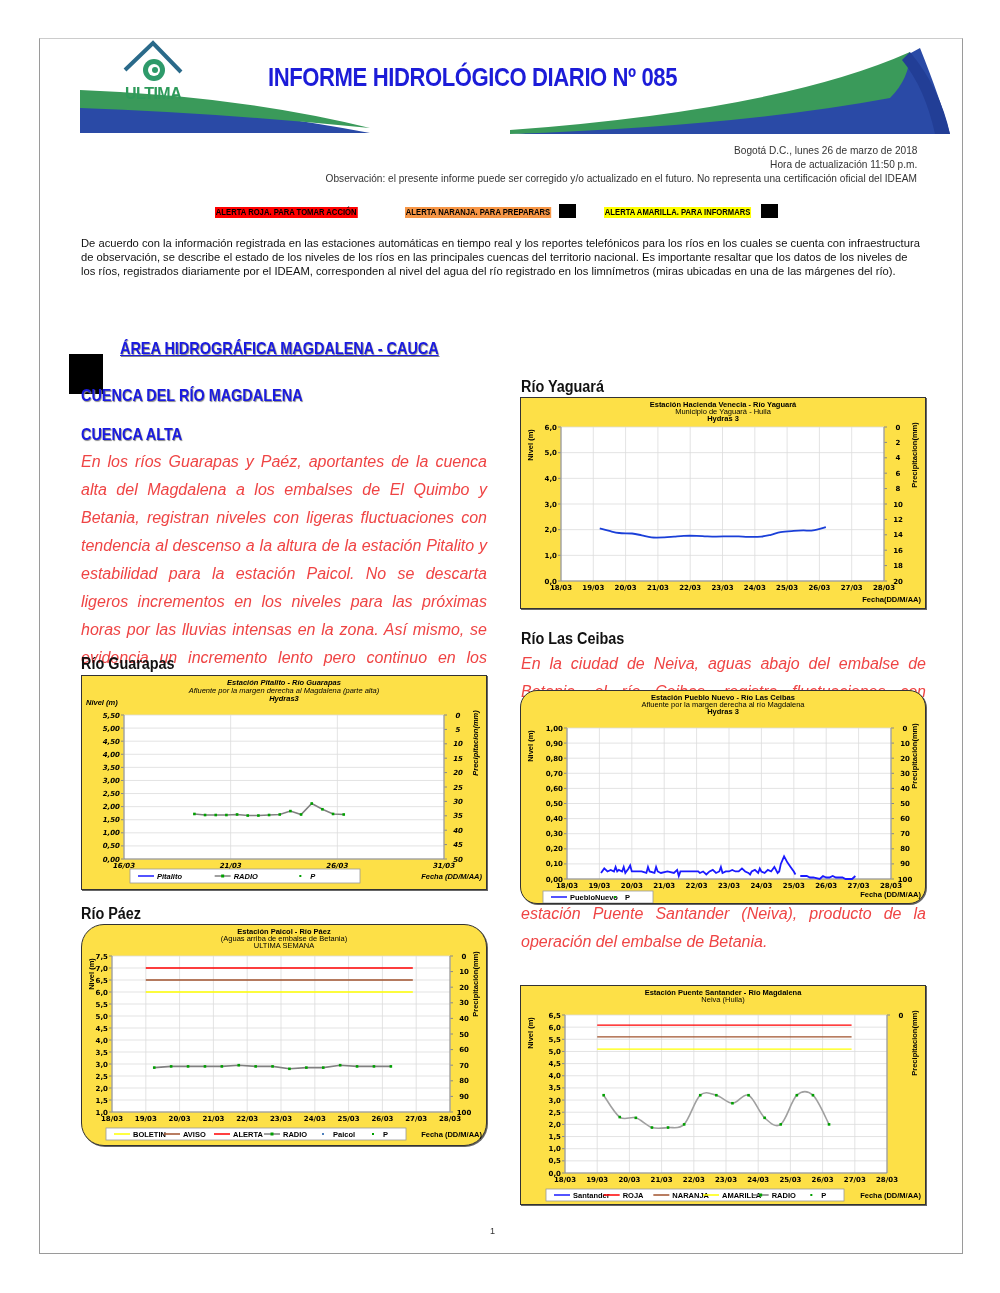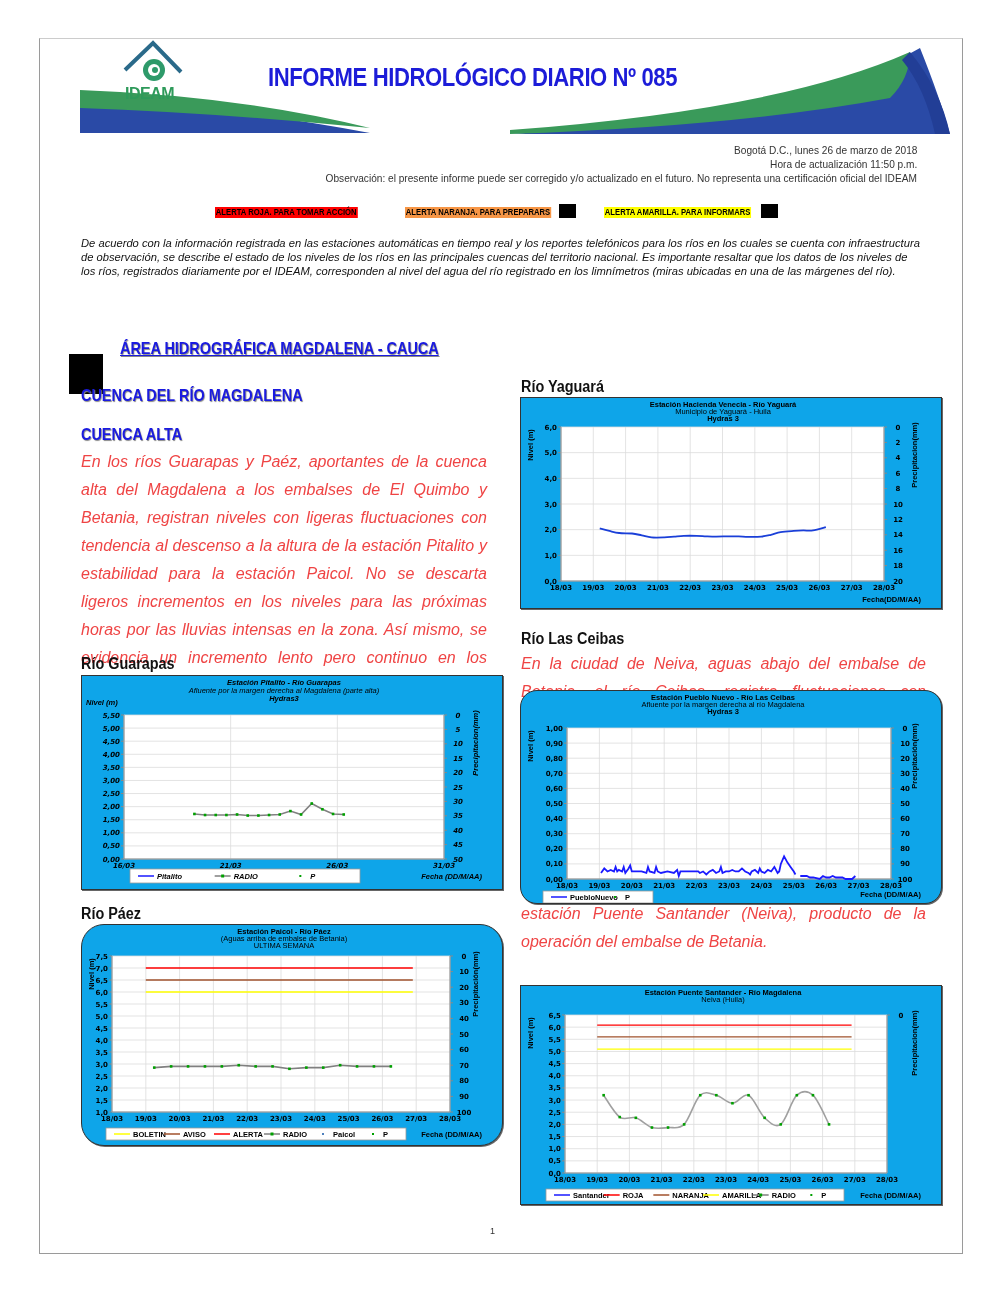--- a/index.html
+++ b/index.html
@@ -5,26 +5,26 @@
   html, body { margin:0; padding:0; background:#fff; }
   body { width:1000px; height:1293px; position:relative; font-family:"Liberation Sans", sans-serif; color:#000; overflow:hidden; }
   .page { position:absolute; left:39px; top:38px; width:922px; height:1214px; border:1px solid #9a9a9a; border-top-color:#ccc; background:#fff; }
   .abs { position:absolute; }
   .banner { position:absolute; left:40px; top:38px; width:940px; height:100px; overflow:hidden; }
   .title { position:absolute; left:268px; top:62px; font-family:"Liberation Sans Narrow","Liberation Sans",sans-serif; font-weight:bold; font-size:26px; color:#1c1cd8; letter-spacing:-0.5px; transform:scaleX(0.85); transform-origin:left center; white-space:nowrap; }
   .logo-text { position:absolute; left:125px; top:85px; font-weight:bold; font-size:16px; color:#2e9a5a; letter-spacing:-0.5px; }
   .hdr-right { position:absolute; right:83px; font-size:11.5px; color:#333; text-align:right; white-space:nowrap; transform:scaleX(0.88); transform-origin:right center; }
   .alert { position:absolute; top:207px; height:11px; font-size:9px; font-weight:bold; line-height:11px; padding:0 1px; white-space:nowrap; transform:scaleX(0.85); transform-origin:left center; }
   .blackbox { position:absolute; background:#000; }
-  .intro { position:absolute; left:81px; top:236px; width:842px; font-size:11.2px; font-style:italic; line-height:14px; color:#111; text-align:left; }
+  .intro { position:absolute; left:81px; top:236px; width:842px; font-size:11.2px; line-height:14px; color:#111; text-align:left; }
   .h-area { position:absolute; left:120px; top:339px; font-size:17px; font-weight:bold; color:#1a1ae0; text-decoration:underline; text-shadow:1px 1px 1px #888; white-space:nowrap; transform:scaleX(0.85); transform-origin:left center; }
   .h-cuenca { position:absolute; left:81px; font-size:17px; font-weight:bold; color:#1a1ae0; text-shadow:1px 1px 1px #888; white-space:nowrap; transform:scaleX(0.85); transform-origin:left center; }
   .body-text { position:absolute; font-size:16px; line-height:28px; text-align:justify; color:#ef4444;font-style:italic; }
   .river-h { position:absolute; font-size:16px; font-weight:bold; color:#111; white-space:nowrap; transform:scaleX(0.9); transform-origin:left center; }
-  .chart { position:absolute; border:1px solid #333; box-shadow:1px 1px 0 #666; background:#0ea5e9;padding-left:16px; }
+  .chart { position:absolute; border:1px solid #333; box-shadow:1px 1px 0 #666; background:#fde047; }
   .chart svg { position:absolute; left:0; top:0; }
   .ct { font-family:"Liberation Sans", sans-serif; font-weight:bold; font-size:7.5px; fill:#000; }
   .cs { font-family:"Liberation Sans", sans-serif; font-size:7.5px; fill:#000; }
   .tick { font-family:"DejaVu Sans", sans-serif; font-weight:bold; font-size:7px; fill:#000; }
   .pagenum { position:absolute; left:490px; top:1226px; font-size:9px; color:#333; }
 </style>
 </head>
 <body>
 
 <div class="page"></div>
@@ -37,21 +37,21 @@
     <path d="M470 92 Q 740 72 870 14 Q 870 40 850 60 Q 700 88 470 96 Z" fill="#3a9a5a"></path>
     <path d="M870 14 Q 900 50 910 96 L 895 96 Q 885 50 862 22 Z" fill="#223e96"></path>
   </svg>
 </div>
 <svg class="abs" style="left:122px;top:40px;" width="62" height="46" viewBox="0 0 62 46">
   <path d="M3 30 L31 3 L59 32" fill="none" stroke="#2a6a8a" stroke-width="4"></path>
   <circle cx="32" cy="30" r="11" fill="#2e9a6a"></circle>
   <circle cx="32" cy="30" r="6" fill="#fff"></circle>
   <circle cx="33" cy="30" r="3" fill="#2e9a6a"></circle>
 </svg>
-<div class="logo-text">IDEAM</div>
+<div class="logo-text">ULTIMA</div>
 <div class="title">INFORME HIDROLÓGICO DIARIO Nº 085</div>
 
 <div class="hdr-right" style="top:144px;">Bogotá D.C., lunes 26 de marzo de 2018</div>
 <div class="hdr-right" style="top:158px;">Hora de actualización 11:50 p.m.</div>
 <div class="hdr-right" style="top:172px;">Observación: el presente informe puede ser corregido y/o actualizado en el futuro. No representa una certificación oficial del IDEAM</div>
 
 <div class="alert" style="left:215px;background:#ff0000;">ALERTA ROJA. PARA TOMAR ACCIÓN</div>
 <div class="alert" style="left:405px;background:#f79646;">ALERTA NARANJA. PARA PREPARARS</div>
 <div class="blackbox" style="left:559px;top:204px;width:17px;height:14px;"></div>
 <div class="alert" style="left:604px;background:#ffff00;">ALERTA AMARILLA. PARA INFORMARS</div>

